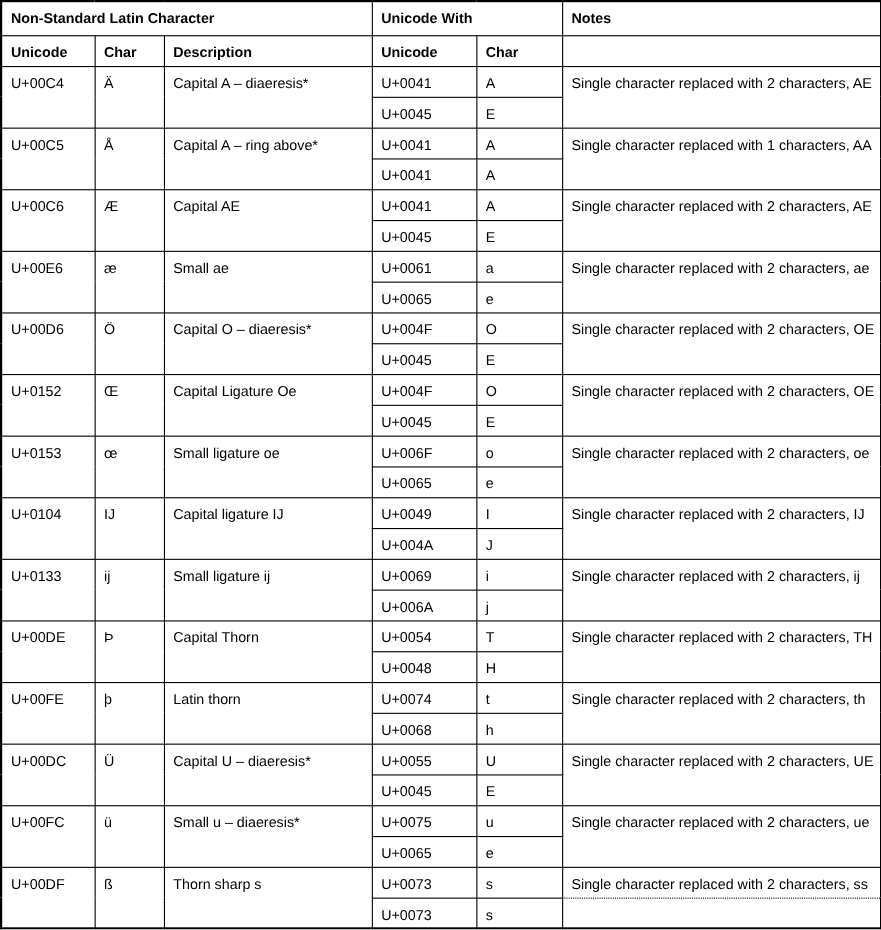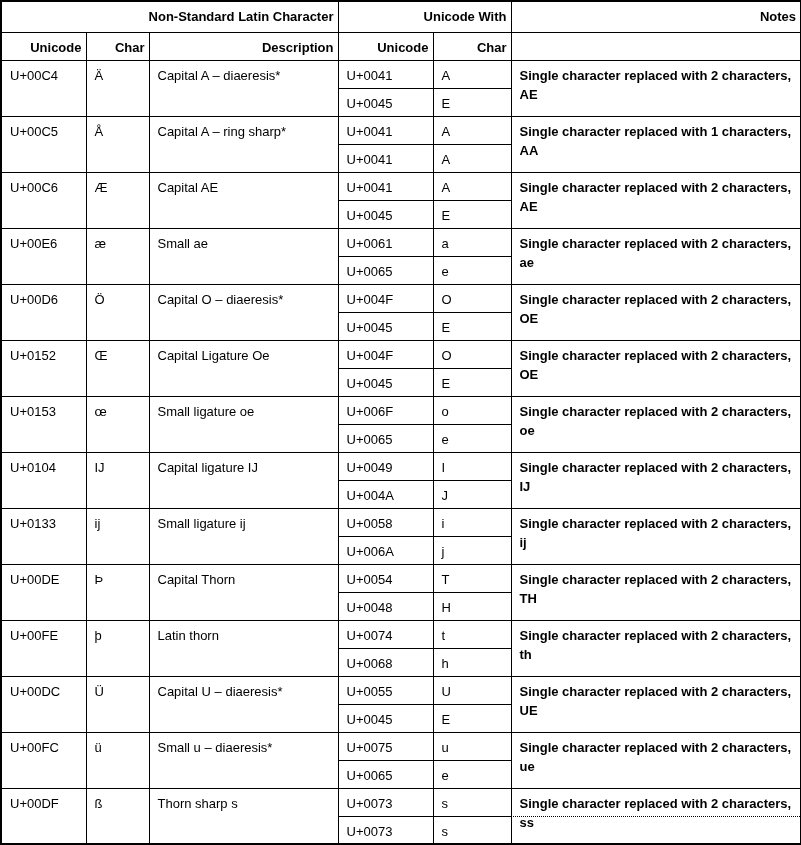--- a/index.html
+++ b/index.html
@@ -25,26 +25,25 @@
     line-height: 19px;
     padding: 5px 4px 0 8px;
     overflow: hidden;
     box-sizing: border-box;
     text-align: left;
     font-weight: normal;
     white-space: normal;
   }
   .char-table thead th {
     font-weight: bold;
-    text-align: right;
   }
   .char-table .h1 { height: 31px; }
   .char-table .h2 { height: 28px; }
   .char-table tbody tr { height: 28px; }
-  td.notes-cell { position: relative; overflow: visible; font-weight: bold; }
+  td.notes-cell { position: relative; overflow: visible; }
   .dotted-divider {
     position: absolute;
     left: -1px;
     right: -8px;
     top: 27px;
     height: 0;
     border-top: 1px dotted #000000;
   }
 </style>
 </head>
@@ -84,21 +83,21 @@
         <td rowspan="1">A</td>
         <td rowspan="2" class="notes-cell">Single character replaced with 2 characters, AE</td>
       </tr>
       <tr>
         <td rowspan="1">U+0045</td>
         <td rowspan="1">E</td>
       </tr>
       <tr>
         <td rowspan="2">U+00C5</td>
         <td rowspan="2">Å</td>
-        <td rowspan="2">Capital A – ring sharp*</td>
+        <td rowspan="2">Capital A – ring above*</td>
         <td rowspan="1">U+0041</td>
         <td rowspan="1">A</td>
         <td rowspan="2" class="notes-cell">Single character replaced with 1 characters, AA</td>
       </tr>
       <tr>
         <td rowspan="1">U+0041</td>
         <td rowspan="1">A</td>
       </tr>
       <tr>
         <td rowspan="2">U+00C6</td>
@@ -169,21 +168,21 @@
         <td rowspan="2" class="notes-cell">Single character replaced with 2 characters, IJ</td>
       </tr>
       <tr>
         <td rowspan="1">U+004A</td>
         <td rowspan="1">J</td>
       </tr>
       <tr>
         <td rowspan="2">U+0133</td>
         <td rowspan="2">ij</td>
         <td rowspan="2">Small ligature ij</td>
-        <td rowspan="1">U+0058</td>
+        <td rowspan="1">U+0069</td>
         <td rowspan="1">i</td>
         <td rowspan="2" class="notes-cell">Single character replaced with 2 characters, ij</td>
       </tr>
       <tr>
         <td rowspan="1">U+006A</td>
         <td rowspan="1">j</td>
       </tr>
       <tr>
         <td rowspan="2">U+00DE</td>
         <td rowspan="2">Þ</td>

